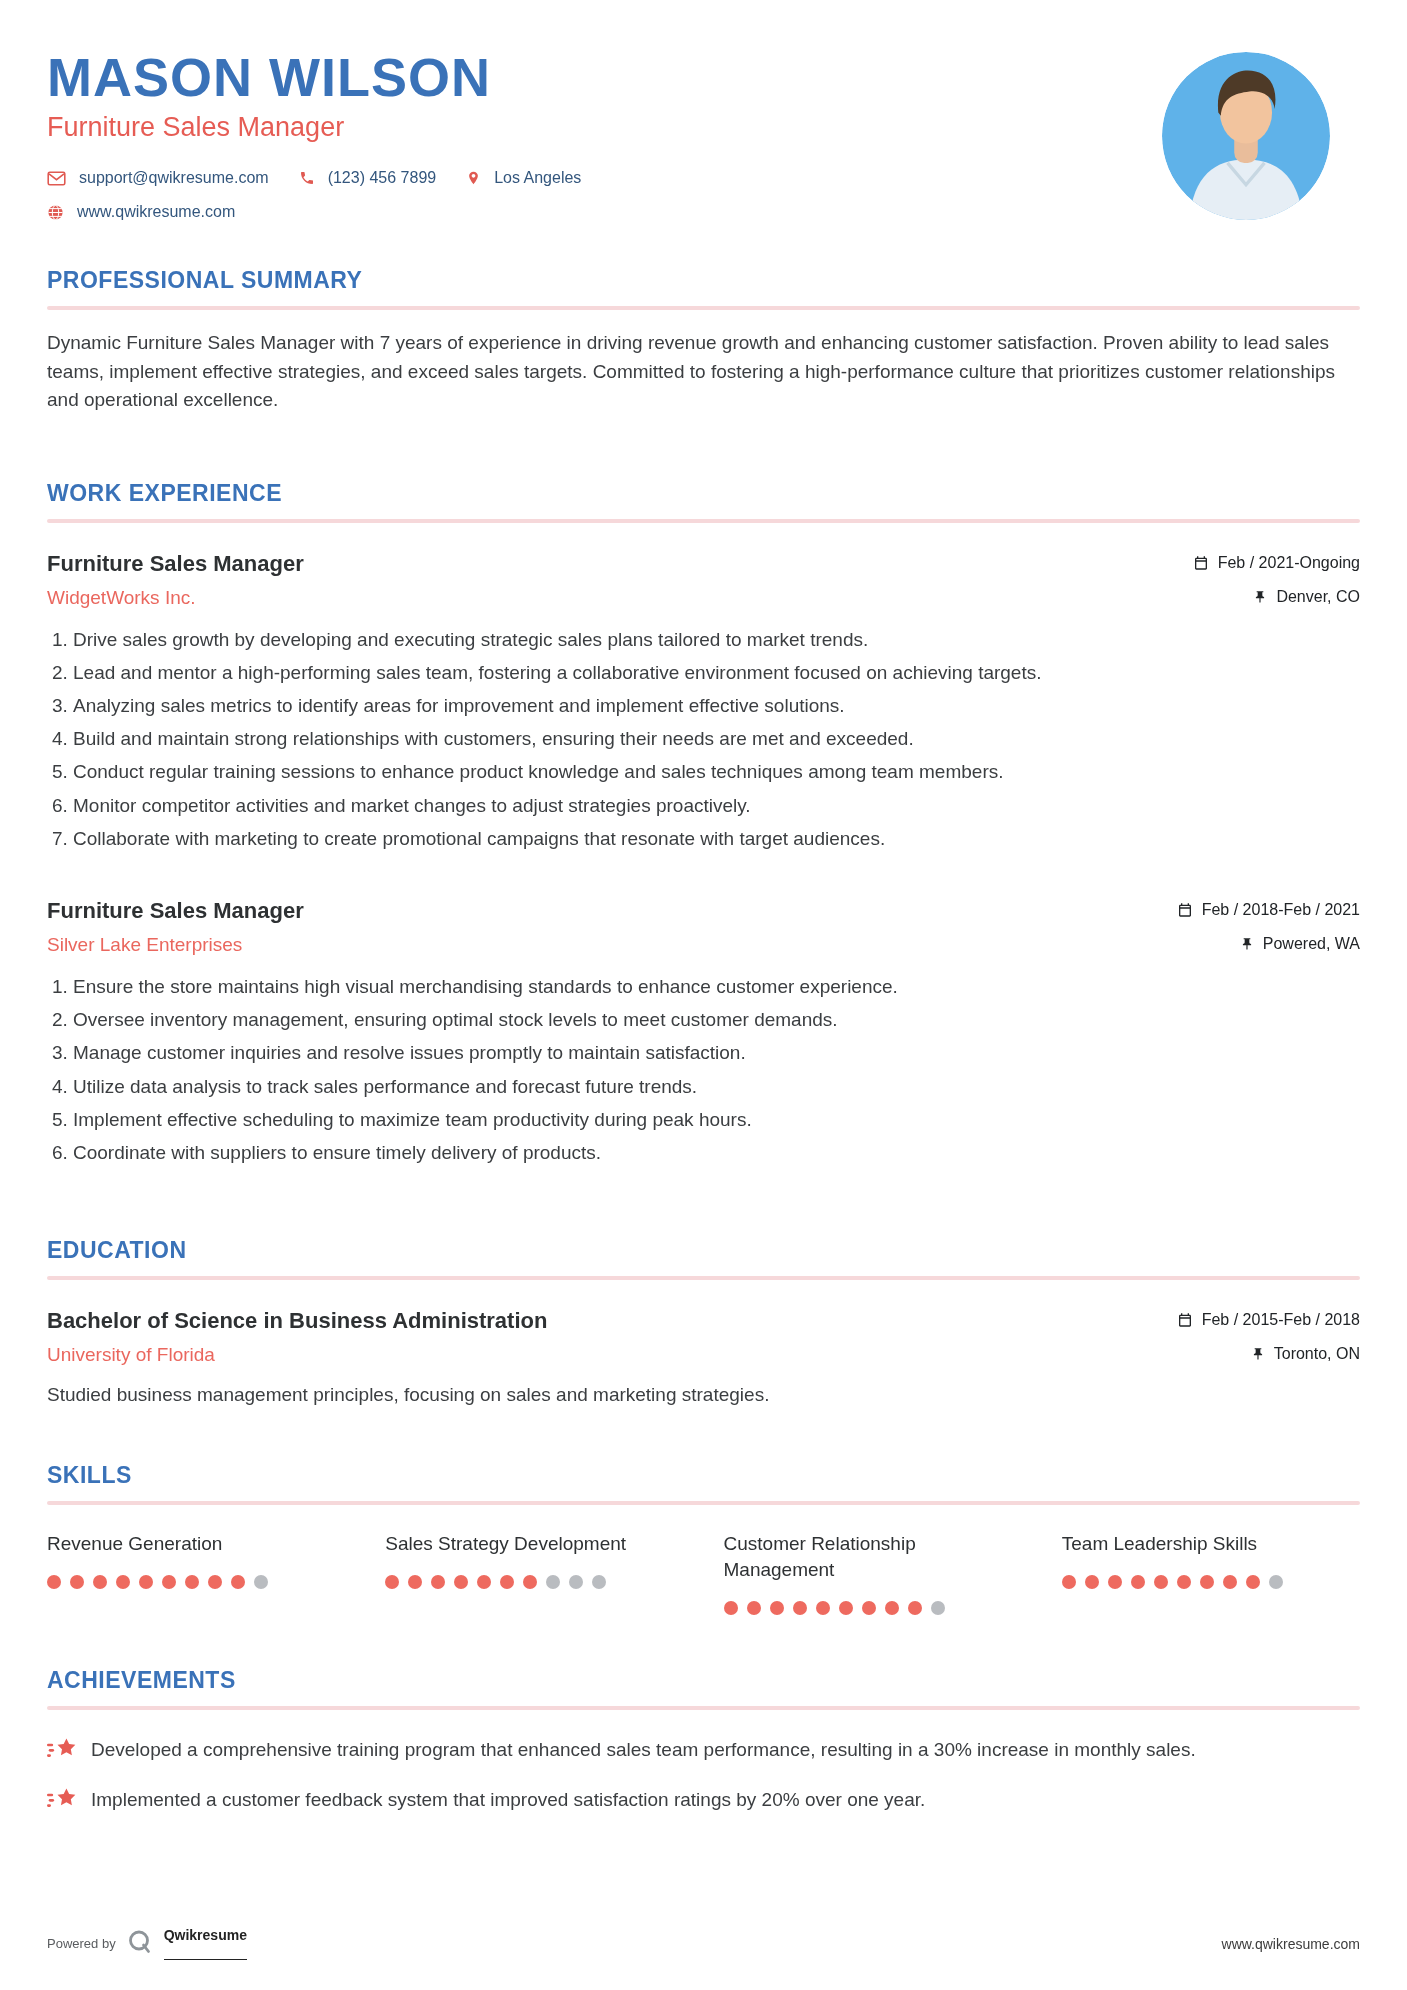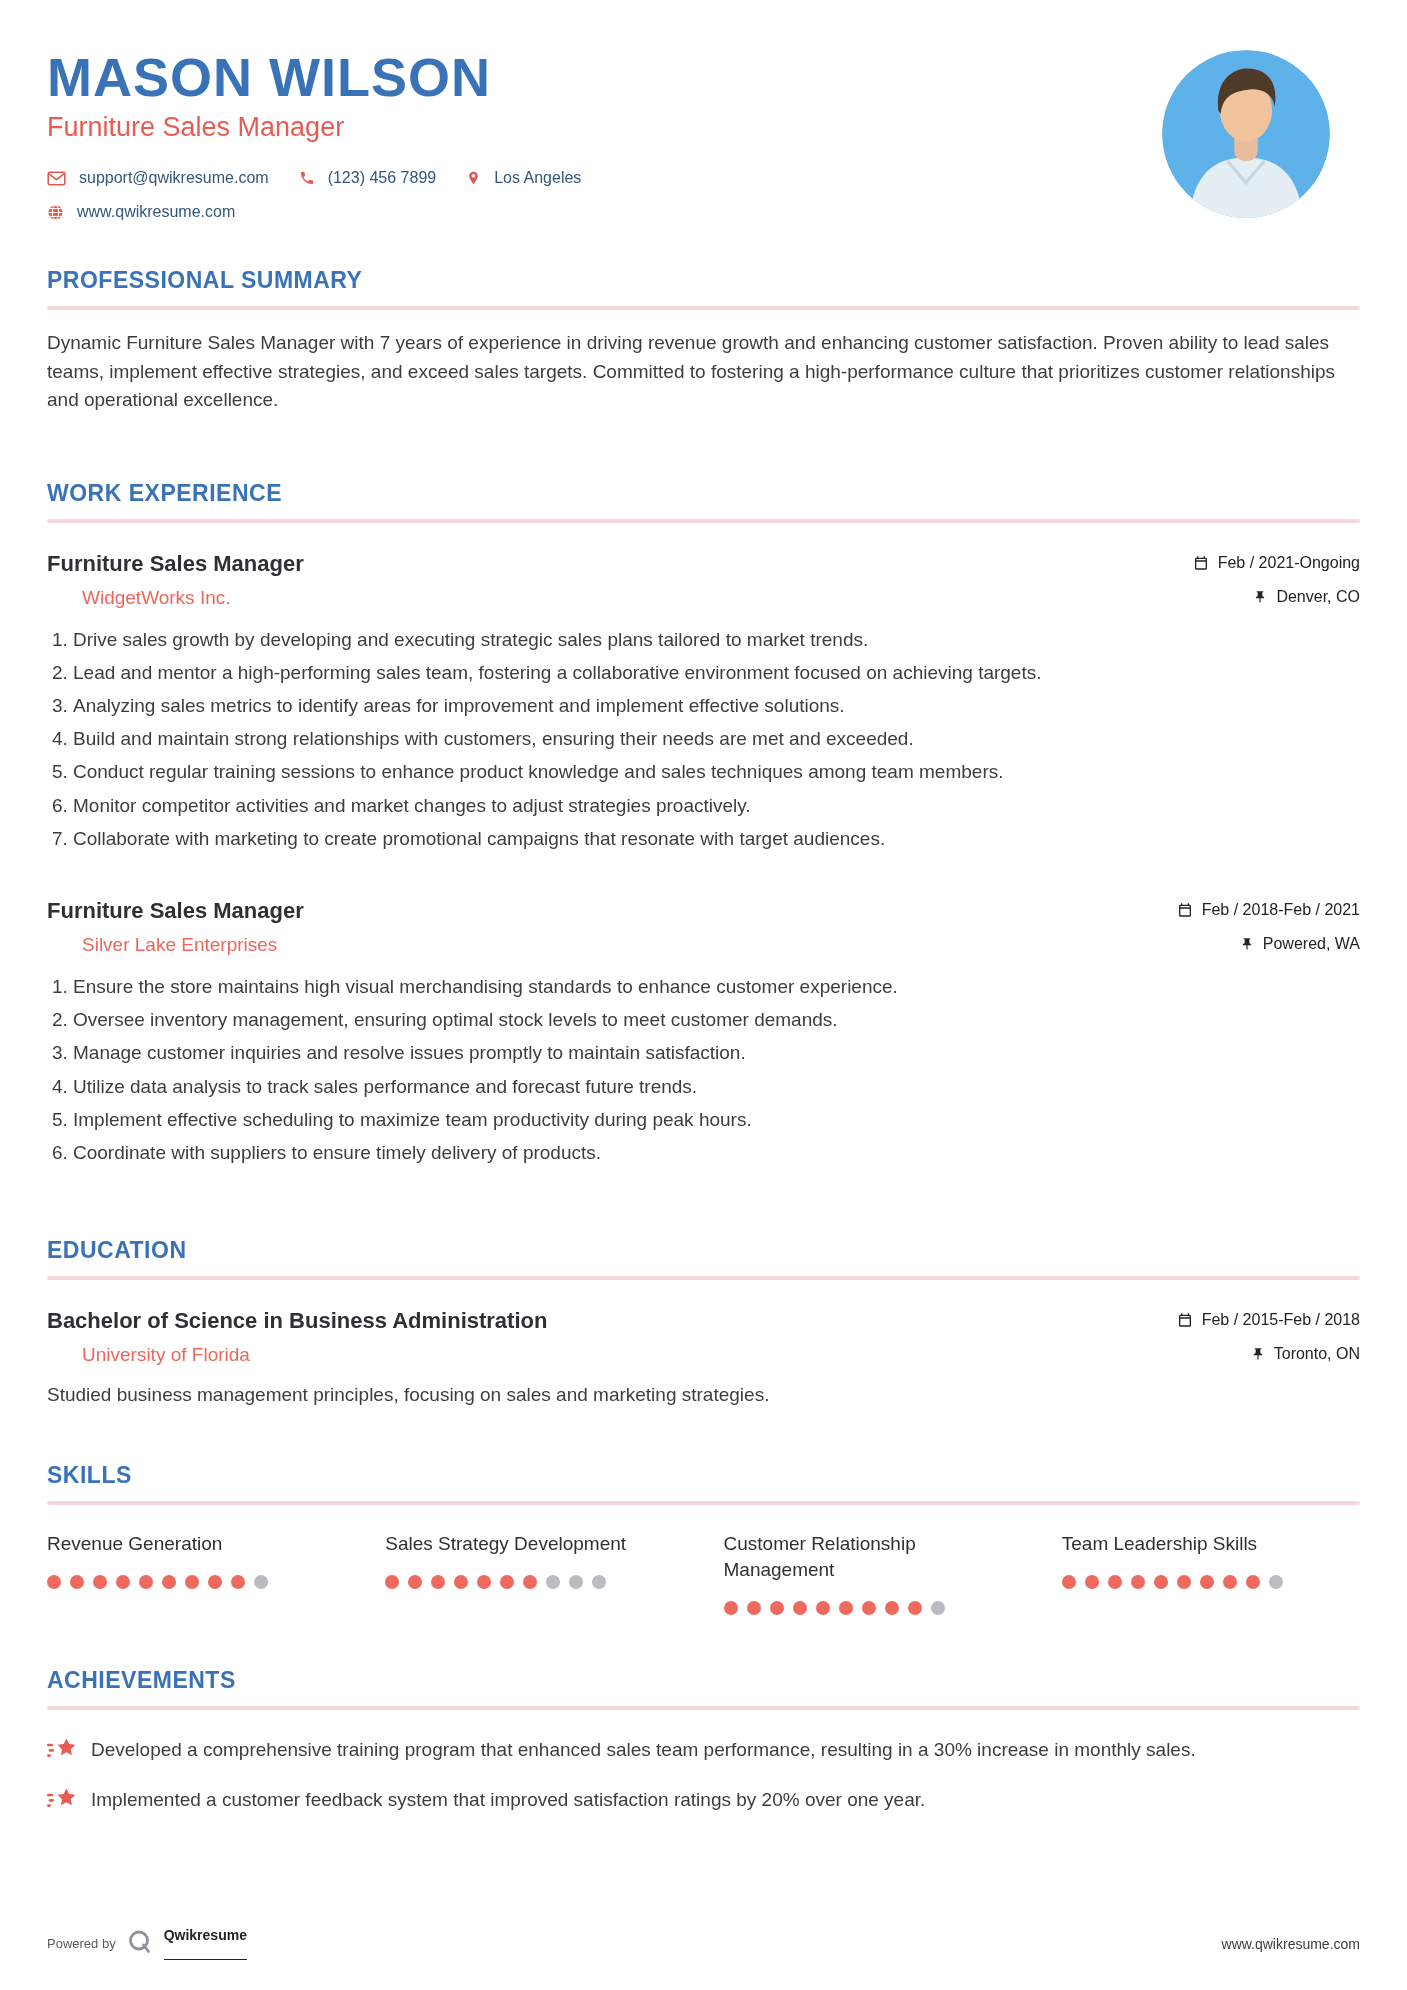--- a/index.html
+++ b/index.html
@@ -8,21 +8,21 @@
     --contact-navy:#33567d; --icon-red:#e05a52; --meta-dark:#212427;
     --dot-red:#ee6a5f; --dot-gray:#b9bcc0; --avatar-bg:#5fb2e9;
     --footer-gray:#595c5f;
   }
   *{box-sizing:border-box;}
   html,body{margin:0;padding:0;background:#ffffff;}
   body{width:1407px;font-family:"Liberation Sans",sans-serif;color:var(--text-dark);}
   .page{width:1407px;min-height:1990px;padding:50px 47px 30px 47px;display:flex;flex-direction:column;background:#fff;}
 
   
-  .header{display:flex;justify-content:space-between;align-items:flex-start;}
+  .header{display:flex;justify-content:space-between;align-items:center;}
   .name{font-size:54px;font-weight:bold;letter-spacing:1px;color:var(--accent-blue);line-height:1.0;margin:0;}
   .role{font-size:27px;color:var(--coral);margin-top:8px;font-weight:500;}
   .contact-row{display:flex;align-items:center;gap:30px;margin-top:26px;}
   .contact-row.second{margin-top:16px;}
   .contact-item{display:flex;align-items:center;gap:13px;font-size:16px;color:var(--contact-navy);}
   .contact-item svg{flex:0 0 auto;display:block;}
   .avatar{width:168px;height:168px;border-radius:50%;overflow:hidden;flex:0 0 auto;margin-right:30px;}
   .avatar svg{display:block;width:100%;height:100%;}
 
   
@@ -30,21 +30,21 @@
   .section-heading{font-size:23px;font-weight:bold;color:var(--accent-blue);letter-spacing:.5px;}
   .divider{height:4px;background:var(--divider-pink);border-radius:2px;margin-top:12px;}
   .summary-text{font-size:19px;line-height:1.5;color:var(--text-dark);}
 
   
   .entry{margin-top:28px;}
   .entry + .entry{margin-top:46px;}
   .entry-head{display:flex;justify-content:space-between;align-items:baseline;}
   .entry-title{font-size:22px;font-weight:600;color:var(--title-dark);}
   .entry-sub{display:flex;justify-content:space-between;align-items:baseline;margin-top:10px;}
-  .entry-company{font-size:19px;color:var(--coral-light);margin-left:35px;}
+  .entry-company{font-size:19px;color:var(--coral-light);}
   .meta{display:flex;align-items:center;gap:9px;font-size:16px;color:var(--meta-dark);white-space:nowrap;}
   .meta svg{display:block;}
   .bullets{margin:18px 0 0 0;padding-left:26px;font-size:19px;line-height:1.38;color:var(--text-dark);}
   .bullets li{margin-bottom:7px;}
   .edu-desc{margin-top:18px;font-size:19px;color:var(--text-dark);}
 
   
   .skills-grid{display:grid;grid-template-columns:repeat(4,1fr);column-gap:40px;margin-top:26px;}
   .skill-name{font-size:19px;color:var(--title-dark);line-height:1.35;}
   .skill:nth-child(3) .skill-name{max-width:230px;}

